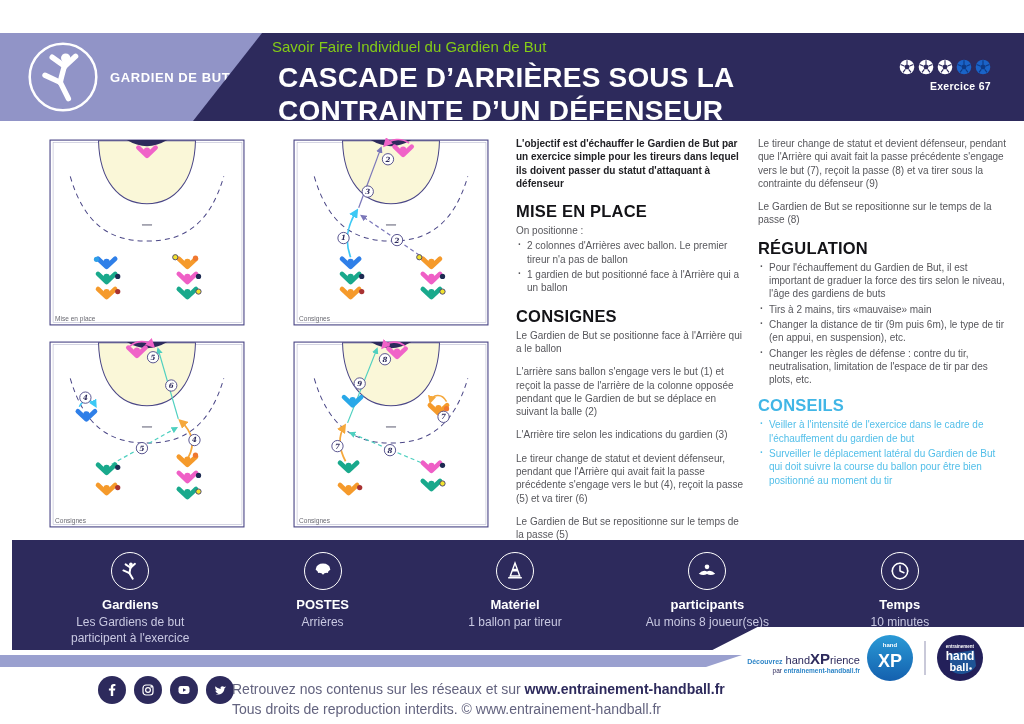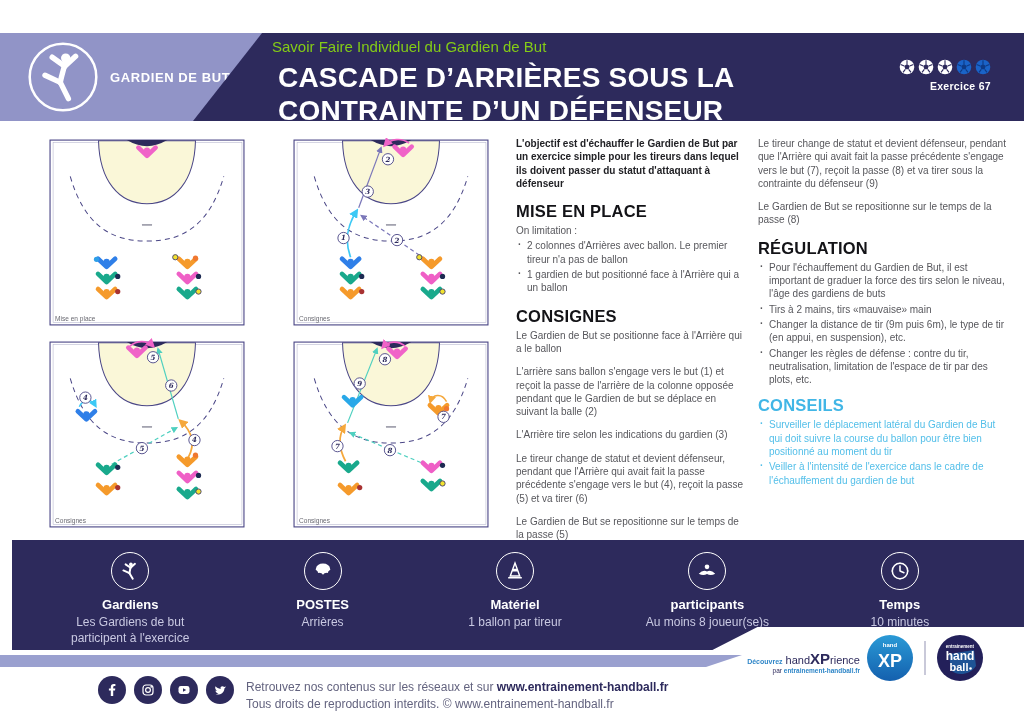--- a/index.html
+++ b/index.html
@@ -56,21 +56,21 @@
   .info-title{color:#fff;font-weight:700;font-size:13px;margin-top:7px;}
   .info-text{color:#c9c9e2;font-size:12px;line-height:1.3;margin:3px auto 0;max-width:150px;}
 
   .stripe{position:absolute;top:655px;left:0;width:742px;height:12px;background:#9aa0cf;
     clip-path:polygon(0 0,742px 0,706px 100%,0 100%);}
 
   
   .social{position:absolute;left:98px;top:676px;display:flex;gap:8px;}
   .social-circle{width:28px;height:28px;border-radius:50%;background:#2d2a5c;
     display:flex;align-items:center;justify-content:center;}
-  .footer-text{position:absolute;left:246px;top:679px;font-size:12px;color:#63637f;line-height:1.45;}
+  .footer-text{position:absolute;left:232px;top:679px;font-size:14px;color:#63637f;line-height:1.45;}
   .footer-text b{color:#2d2a5c;}
   .discover{position:absolute;left:700px;top:650px;width:160px;text-align:right;color:#2d2a5c;}
   .discover .l1{font-size:11px;}
   .discover .dprefix{font-size:7px;font-weight:700;color:#2e86c8;margin-right:3px;}
   .discover .dxp{font-size:15px;font-weight:700;}
   .discover .l2{font-size:6.5px;margin-top:0px;}
   .discover .l2 b{color:#2e86c8;}
   .logo-xp{position:absolute;left:866px;top:634px;width:48px;height:48px;}
   .logo-sep{position:absolute;left:924px;top:641px;width:2px;height:34px;background:#c9c9d9;}
   .logo-hb{position:absolute;left:936px;top:634px;width:48px;height:48px;}
@@ -301,21 +301,21 @@
     <g class="stepnum" transform="translate(94,21)">
         <circle r="5.6"></circle>
         <text y="2.4">8</text>
       </g>
     <text class="dlabel" x="9" y="183">Consignes</text>
   </svg>
 
   <section class="col col-mid">
     <p class="objective">L'objectif est d'échauffer le Gardien de But par un exercice simple pour les tireurs dans lequel ils doivent passer du statut d'attaquant à défenseur</p>
     <h3>MISE EN PLACE</h3>
-    <p style="margin-bottom:2px">On limitation :</p>
+    <p style="margin-bottom:2px">On positionne :</p>
     <ul>
 
     <li>2 colonnes d'Arrières avec ballon. Le premier tireur n'a pas de ballon</li>
         <li>1 gardien de but positionné face à l'Arrière qui a un ballon</li>
       </ul>
     <h3>CONSIGNES</h3>
     <div>
 
     <p>Le Gardien de But se positionne face à l'Arrière qui a le ballon</p>
         <p>L'arrière sans ballon s'engage vers le but (1) et reçoit la passe de l'arrière de la colonne opposée pendant que le Gardien de but se déplace en suivant la balle (2)</p>
@@ -336,22 +336,22 @@
 
     <li>Pour l'échauffement du Gardien de But, il est important de graduer la force des tirs selon le niveau, l'âge des gardiens de buts</li>
         <li>Tirs à 2 mains, tirs «mauvaise» main</li>
         <li>Changer la distance de tir (9m puis 6m), le type de tir (en appui, en suspension), etc.</li>
         <li>Changer les règles de défense : contre du tir, neutralisation, limitation de l'espace de tir par des plots, etc.</li>
       </ul>
     <div class="conseils">
       <h3>CONSEILS</h3>
       <ul>
 
-      <li>Surveiller le déplacement latéral du Gardien de But qui doit suivre la course du ballon pour être bien positionné au moment du tir</li>
-          <li>Veiller à l'intensité de l'exercice dans le cadre de l'échauffement du gardien de but</li>
+      <li>Veiller à l'intensité de l'exercice dans le cadre de l'échauffement du gardien de but</li>
+          <li>Surveiller le déplacement latéral du Gardien de But qui doit suivre la course du ballon pour être bien positionné au moment du tir</li>
         </ul>
     </div>
   </section>
 
   <div class="infobar">
     <div class="info-item">
       <div class="info-icon">
         <svg width="22" height="22" viewBox="0 0 20 20">
             <g stroke="#fff" stroke-width="1.8" stroke-linecap="round" fill="none">
               <path d="M10.5,6.5 L9.5,12"></path>

